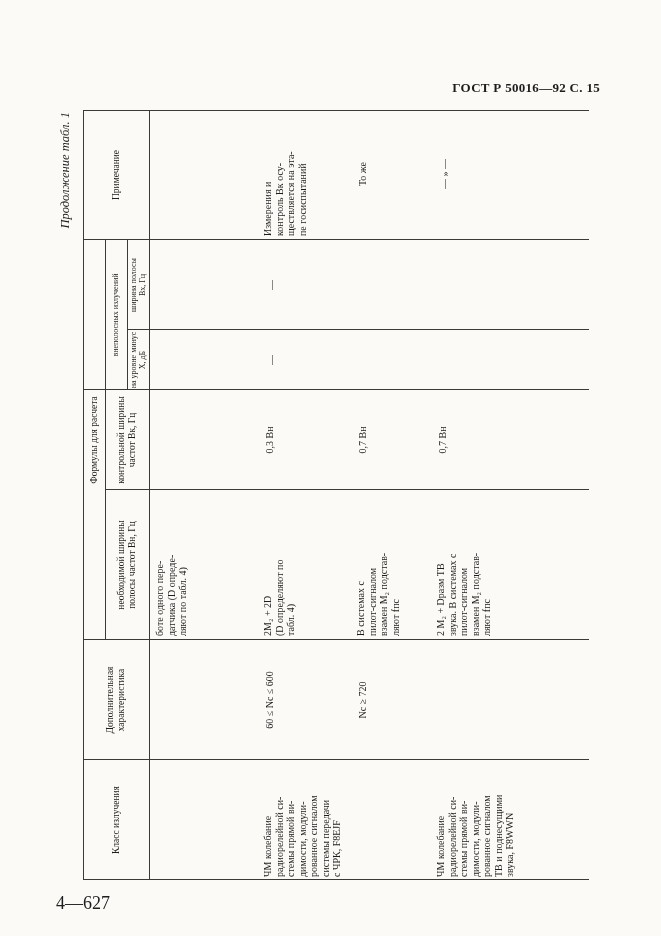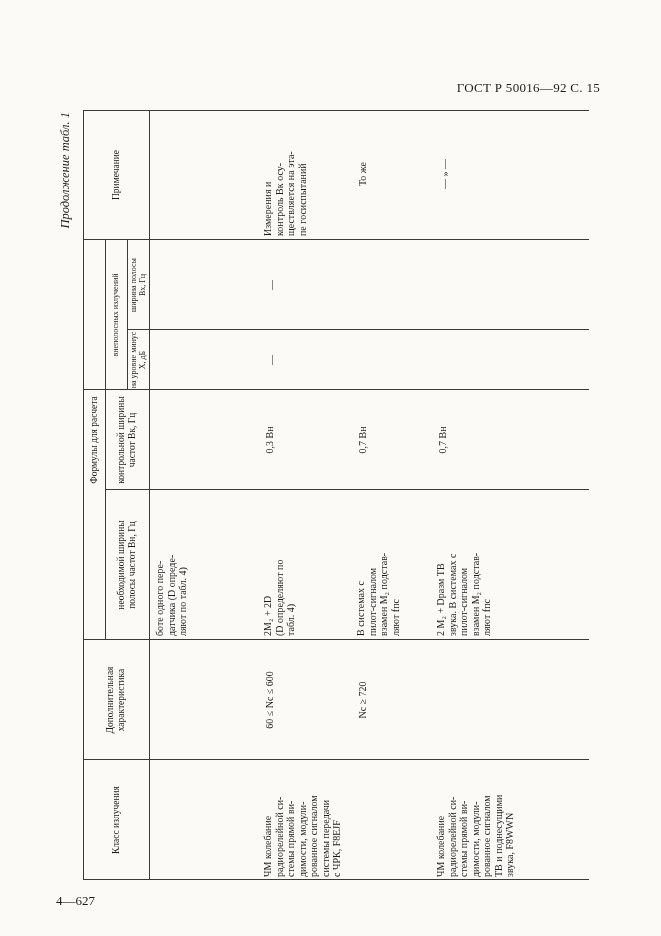--- a/index.html
+++ b/index.html
@@ -7,24 +7,24 @@
     width:661px;height:936px;
     background:#d8d8d4;
     font-family:"Liberation Serif","DejaVu Serif",serif;
   }
   .page{
     position:relative;width:661px;height:936px;
     background:#fbfaf6;color:#1d1d1d;overflow:hidden;
   }
   .gost-header{
     position:absolute;top:80px;right:61px;
-    font-weight:normal;font-size:13px;letter-spacing:.3px;
+    font-weight:bold;font-size:13px;letter-spacing:.3px;
   }
   .footer-sig{
-    position:absolute;left:56px;top:893px;font-size:13px;
+    position:absolute;left:56px;top:893px;font-size:18px;
   }
   
   .rot-wrap{position:absolute;left:50px;top:110px;width:540px;height:770px;}
   .rot-inner{
     position:absolute;width:770px;height:540px;
     transform-origin:top left;
     transform:rotate(-90deg) translateX(-770px);
   }
   .tbl-caption{
     position:absolute;top:8px;right:2px;

